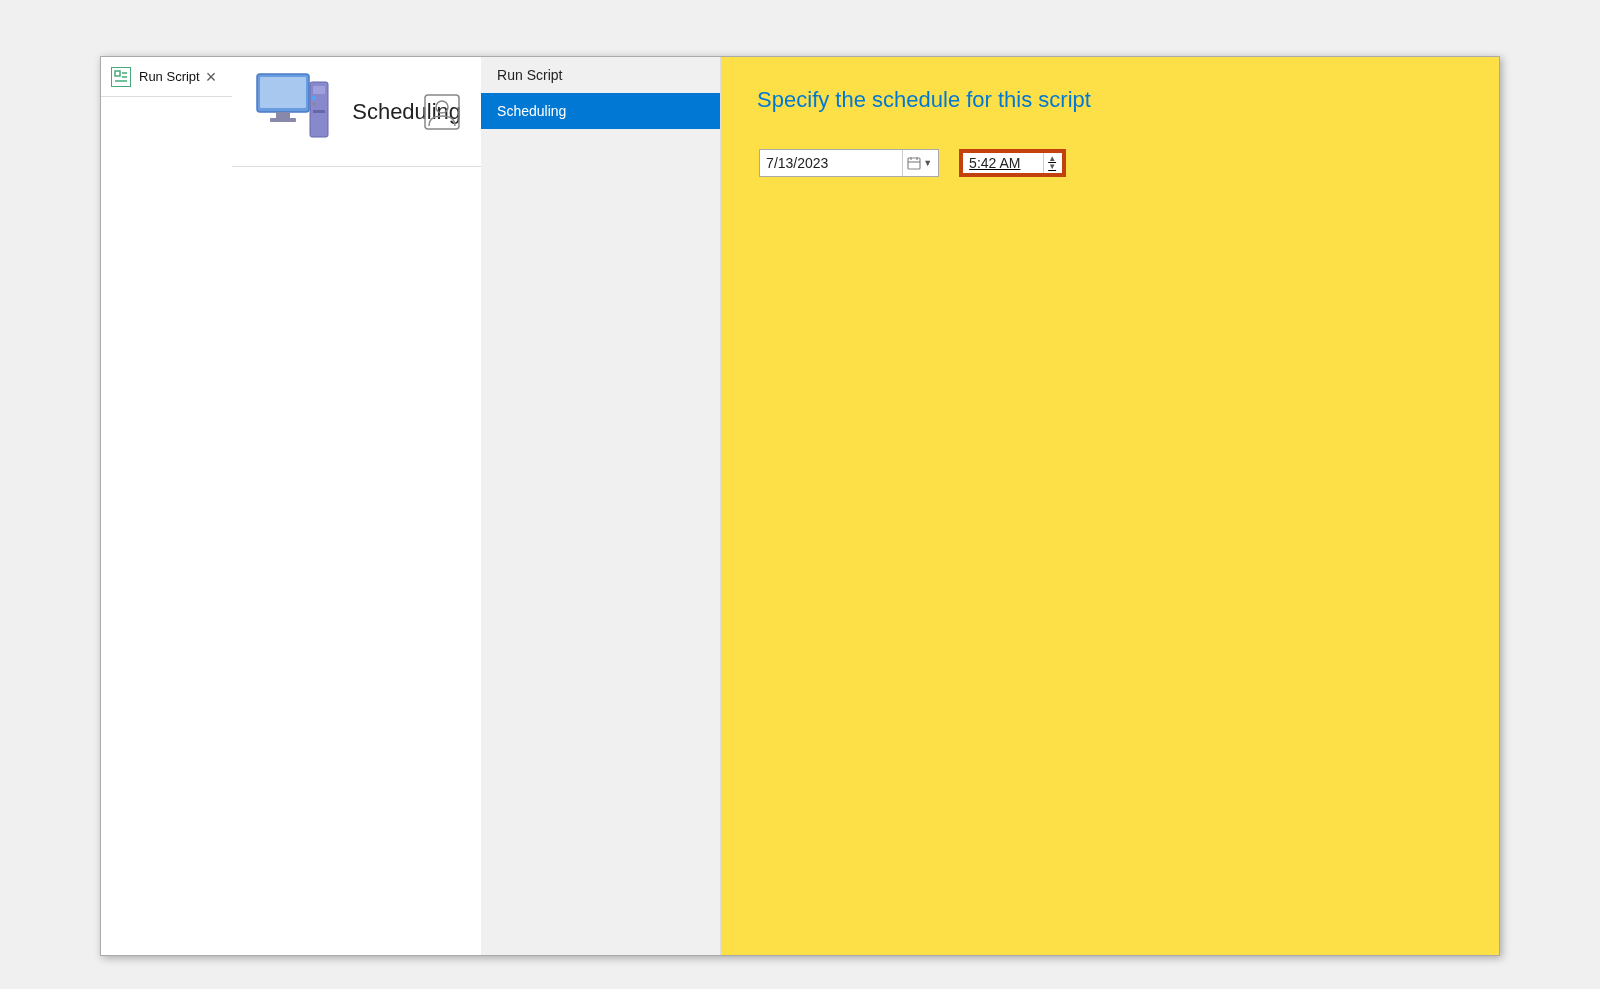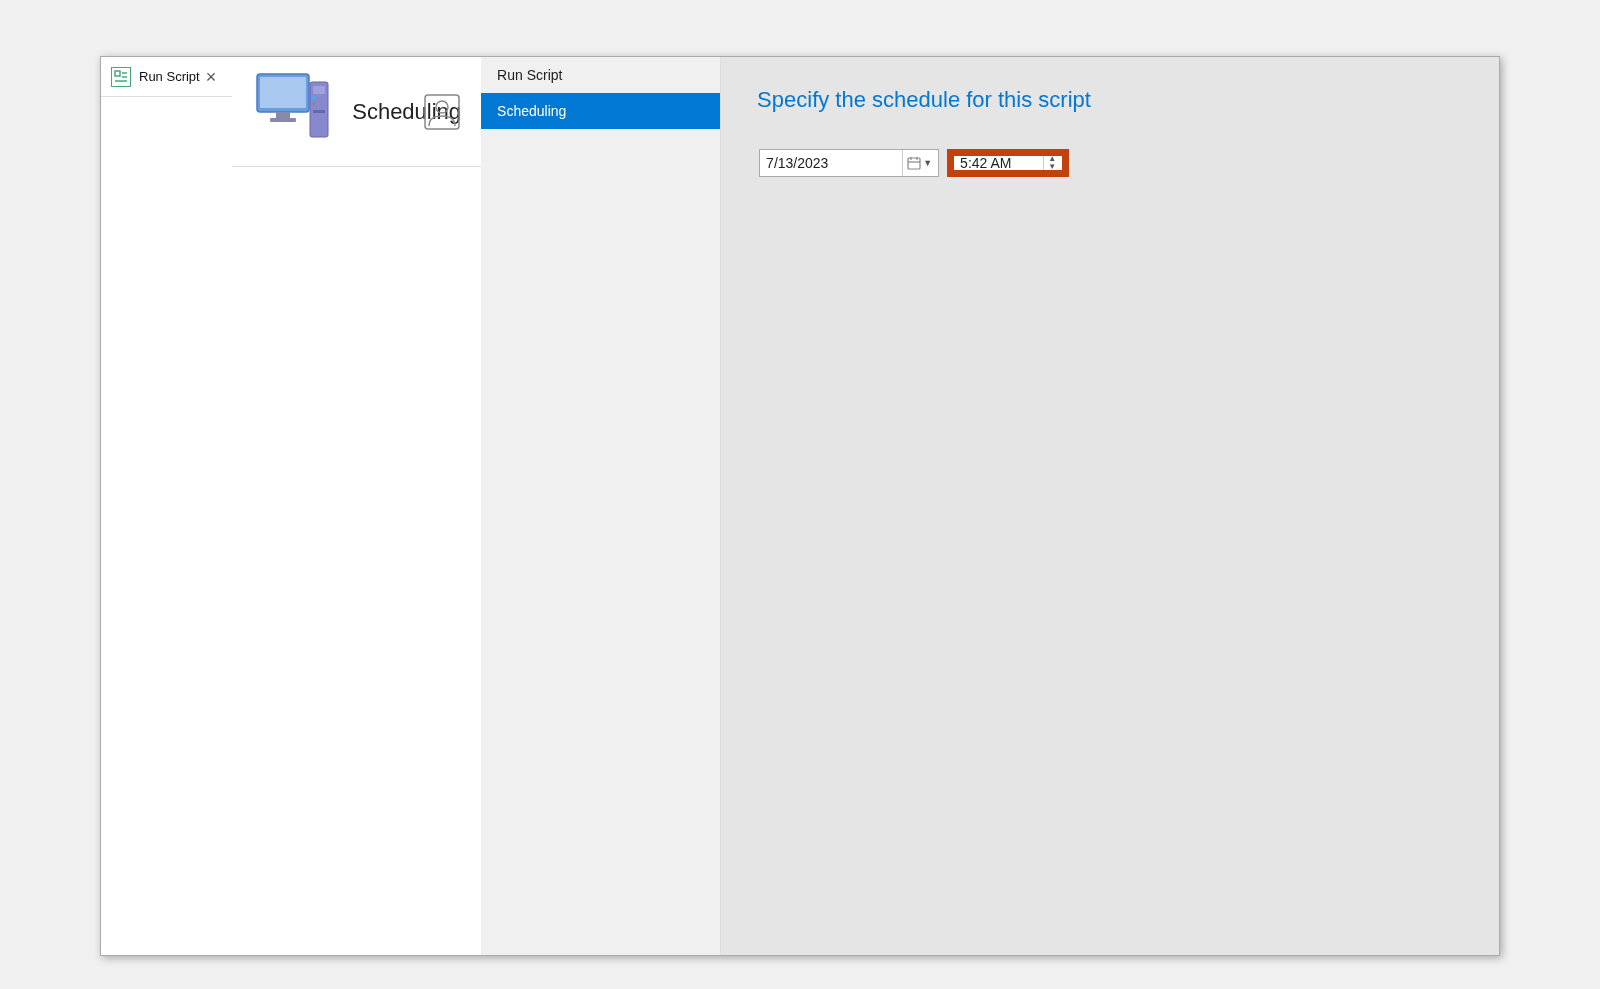--- a/index.html
+++ b/index.html
@@ -135,21 +135,21 @@
     }
 
     .sidebar-item.active {
       background: #0078d4;
       color: #fff;
     }
 
     
     .main-content {
       flex: 1;
-      background: #e5e5e5;
+      background: #fde047;
       padding: 30px 36px;
       overflow-y: auto;
     }
 
     .main-title {
       font-size: 22px;
       color: #0078d4;
       margin-bottom: 36px;
     }
 
@@ -181,21 +181,21 @@
     }
 
     .schedule-checkbox-label {
       font-size: 14px;
       color: #222;
     }
 
     .datetime-row {
       display: flex;
       align-items: flex-start;
-      gap: 8px;
+      gap: 20px;
       margin-left: 2px;
     }
 
     .date-input {
       display: flex;
       align-items: center;
       background: #fff;
       border: 1px solid #aaa;
       height: 28px;
       padding: 0 6px;
@@ -217,25 +217,26 @@
       border-left: 1px solid #ccc;
       padding-left: 4px;
       cursor: pointer;
       height: 100%;
     }
 
     .time-input {
       display: flex;
       align-items: center;
       background: #fff;
-      border: 7px solid #c2410c;
+      border: 4px solid #c2410c;
       height: 28px;
       padding: 0 6px;
       font-size: 14px;
-      width: 122px;
+      width: 107px;
+      text-decoration: underline;
     }
 
     .time-text {
       flex: 1;
       font-size: 14px;
       color: #222;
     }
 
     .time-spinner {
       display: flex;

